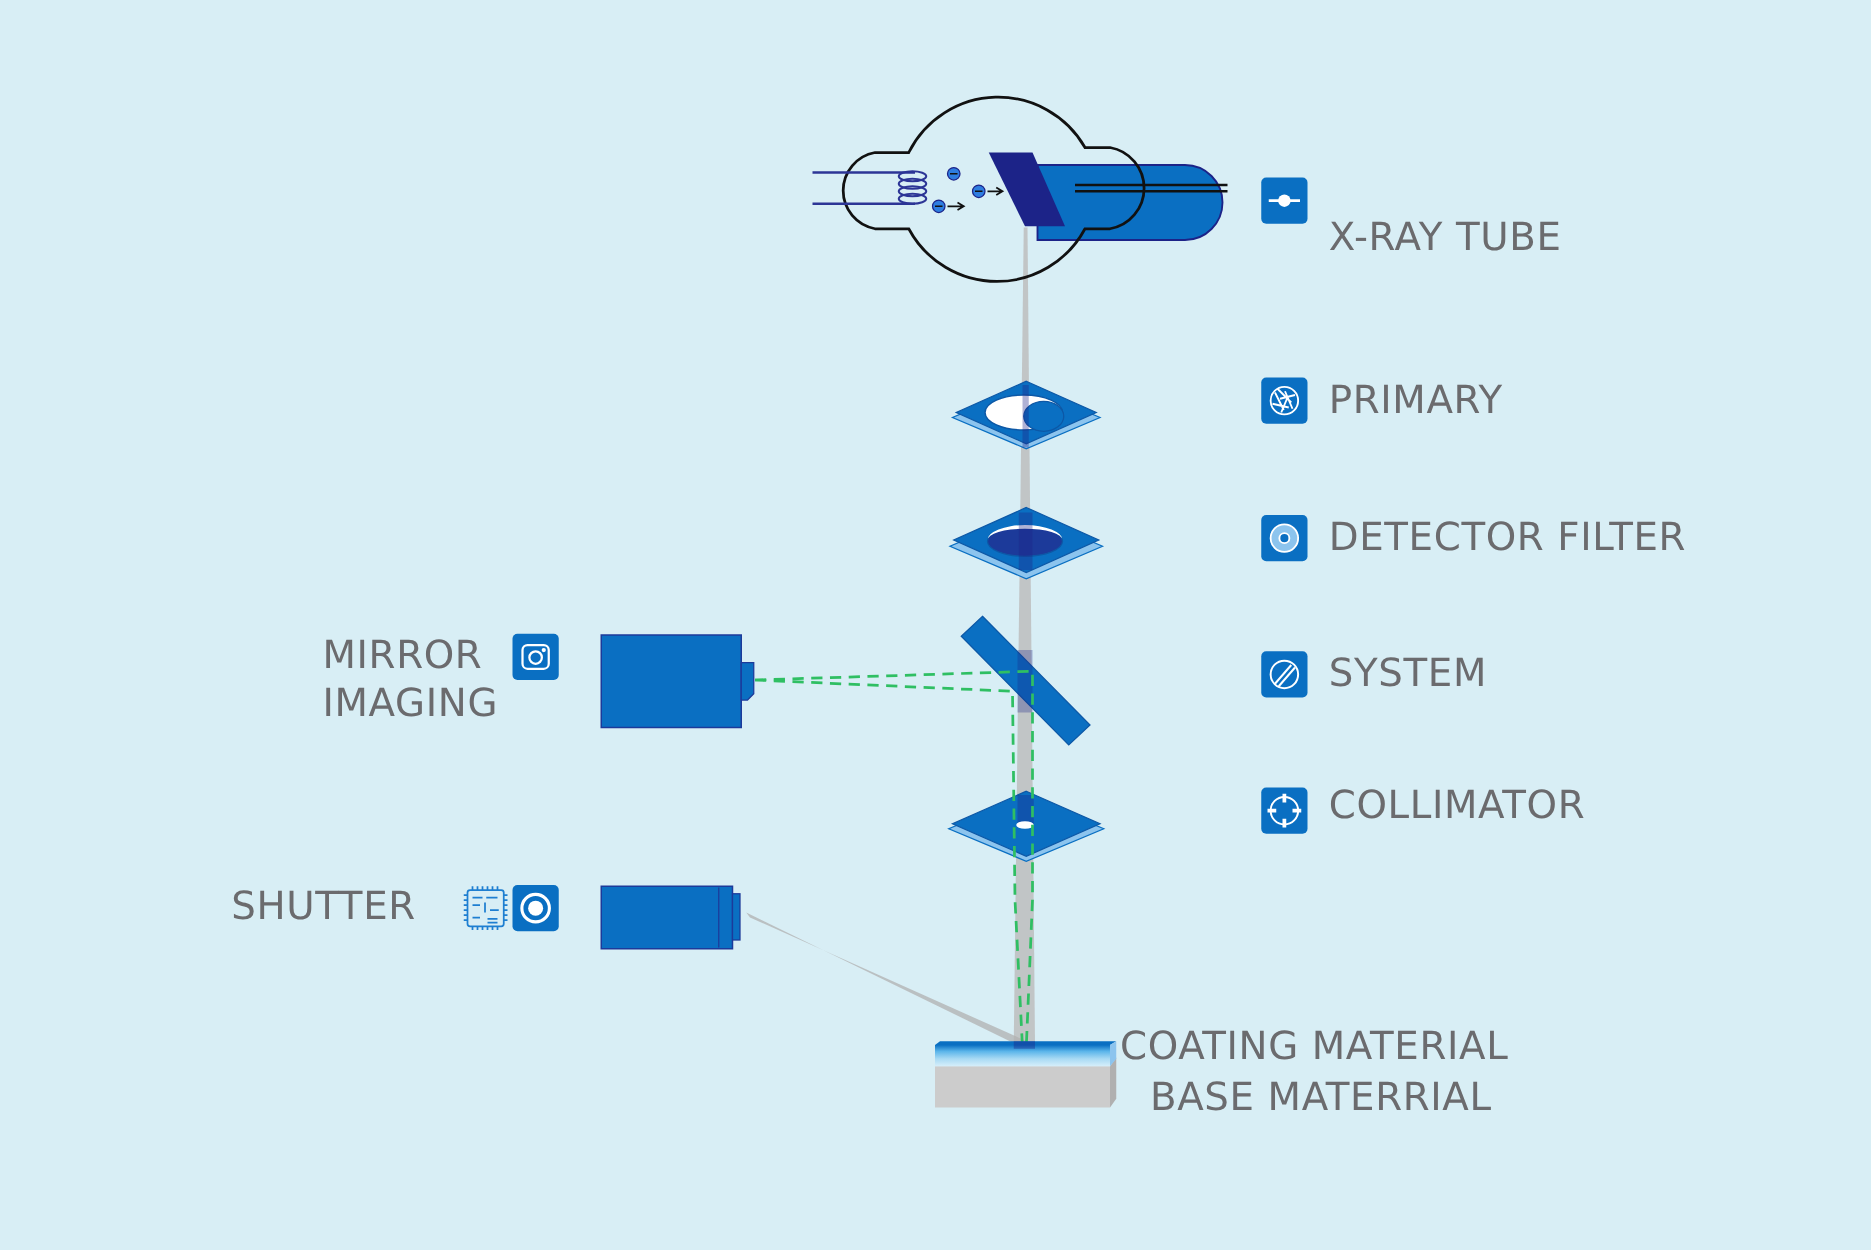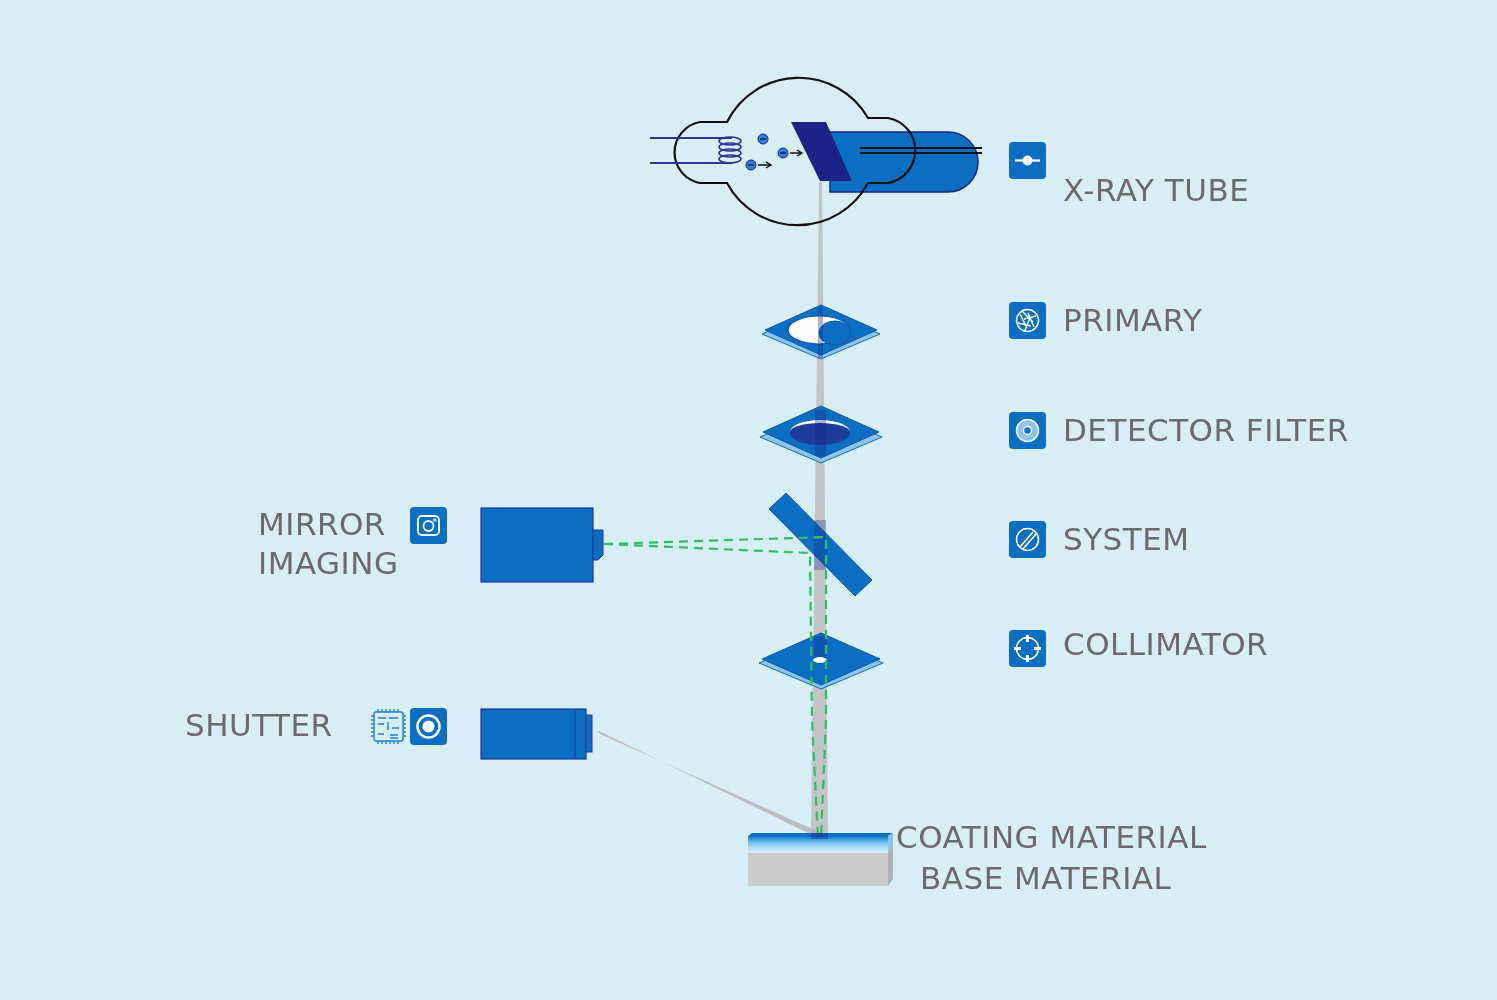--- a/index.html
+++ b/index.html
@@ -190,13 +190,13 @@
   </svg>
 </div>
 <div class="icon-box" style="left:410px; top:708px;">
   <svg viewBox="0 0 37 37">
       <circle cx="18.5" cy="18.5" r="11" fill="none" stroke="#fff" stroke-width="2.5"></circle>
       <circle cx="18.5" cy="18.5" r="6" fill="#fff"></circle>
     </svg>
 </div>
 
 <div class="label" style="left:896px; top:817px;">COATING MATERIAL</div>
-<div class="label" style="left:920px; top:858px;">BASE MATERIAL</div>
+<div class="label" style="left:920px; top:858px;">BASE MATERRIAL</div>
 
 </body></html>

